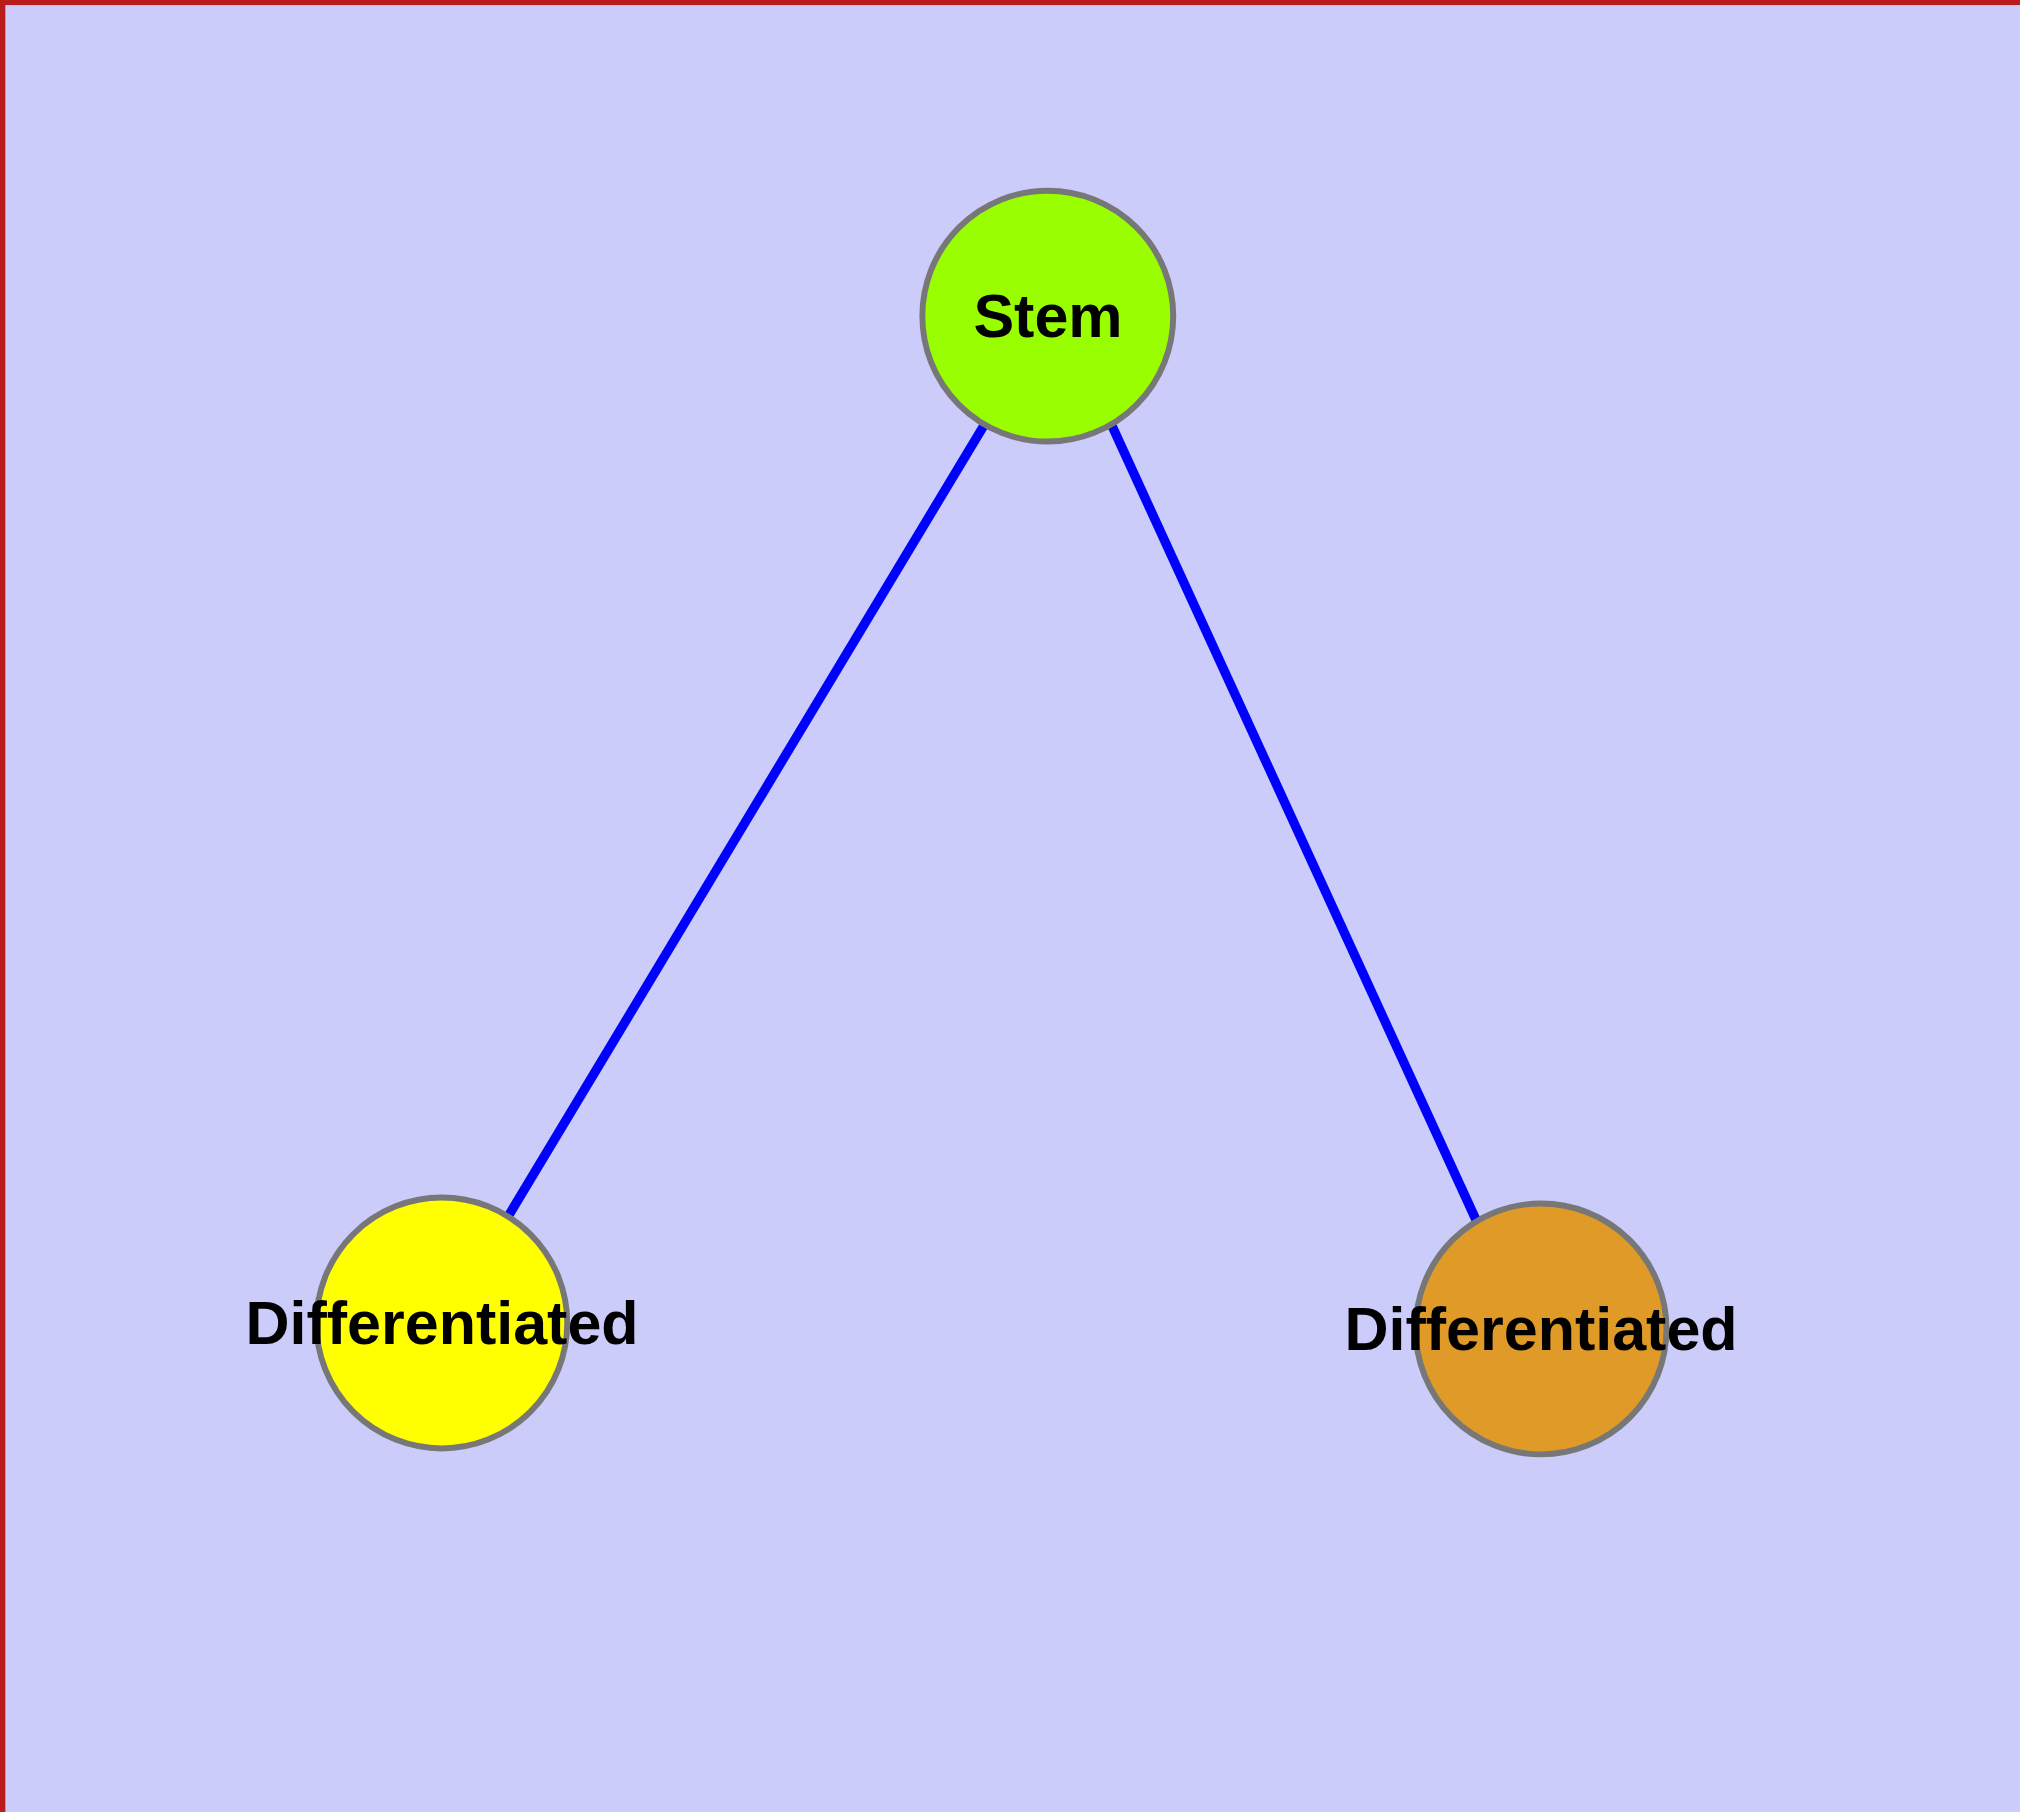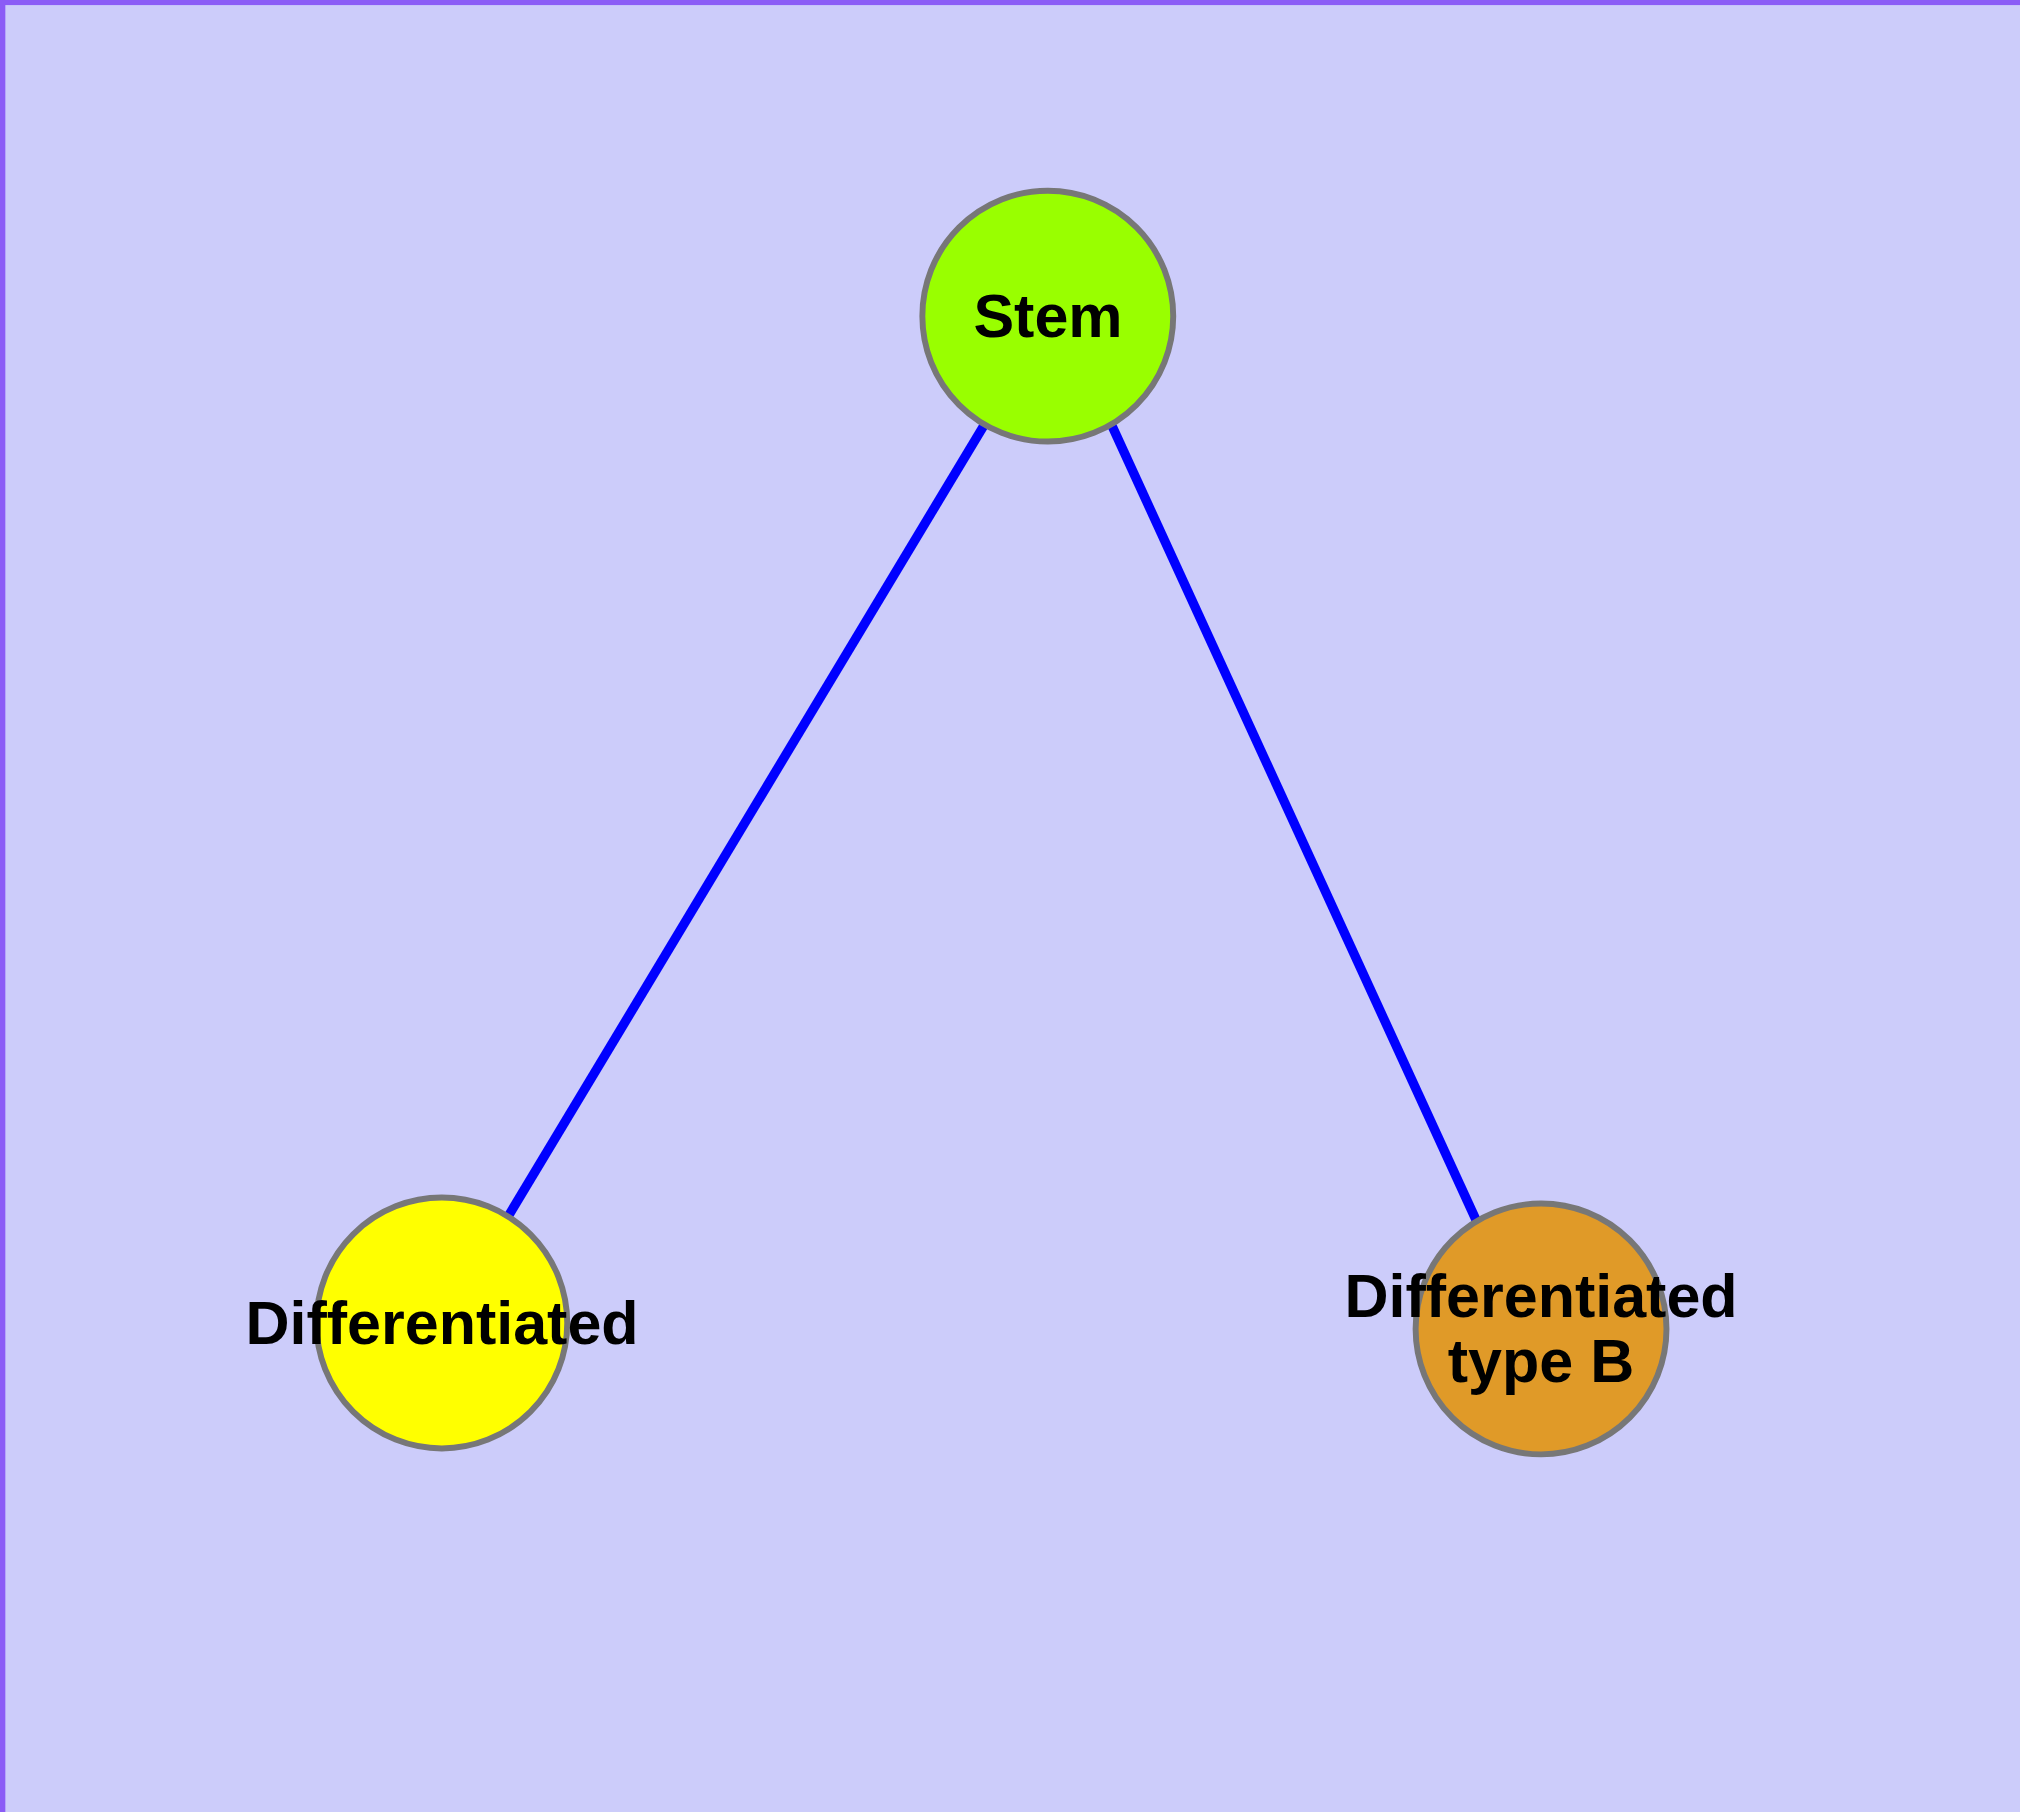--- a/index.html
+++ b/index.html
@@ -35,35 +35,35 @@
     color: #000000;
     line-height: 1.06;
     white-space: pre;
     pointer-events: none;
     transform: translate(-50%, -50%);
   }
 </style>
 </head>
 <body>
 
-<div id="graph-canvas" style="background: #8b5cf6;">
+<div id="graph-canvas" style="background: #b91c1c;">
 
   <svg id="graph-svg" viewBox="0 0 2384 2138" xmlns="http://www.w3.org/2000/svg">
     <rect id="bg-rect" x="6" y="6" width="2378" height="2132" fill="#ccccfa"></rect>
     <g id="edge-layer">
         <line x1="1160" y1="503" x2="600" y2="1434" stroke="#0000ff" stroke-width="11" stroke-linecap="butt"></line>
         <line x1="1312" y1="503" x2="1742" y2="1441" stroke="#0000ff" stroke-width="11" stroke-linecap="butt"></line>
       </g>
     <g id="node-layer">
         <circle cx="1236" cy="373" r="148" fill="#99ff00" stroke="#777777" stroke-width="7"></circle>
         <circle cx="521" cy="1561" r="148" fill="#ffff00" stroke="#777777" stroke-width="7"></circle>
         <circle cx="1818" cy="1568" r="148" fill="#e09a28" stroke="#777777" stroke-width="7"></circle>
       </g>
   </svg>
 
   <div id="label-layer">
       <div class="node-label" style="left: 1048px; top: 316px; font-size: 61px;"><div>Stem</div></div>
       <div class="node-label" style="left: 442px; top: 1323px; font-size: 61px;"><div>Differentiated</div></div>
-      <div class="node-label" style="left: 1541px; top: 1329px; font-size: 61px;"><div>Differentiated</div><div>type B</div></div>
+      <div class="node-label" style="left: 1541px; top: 1329px; font-size: 61px;"><div>Differentiated</div></div>
     </div>
 
 </div>
 
 
 </body></html>

